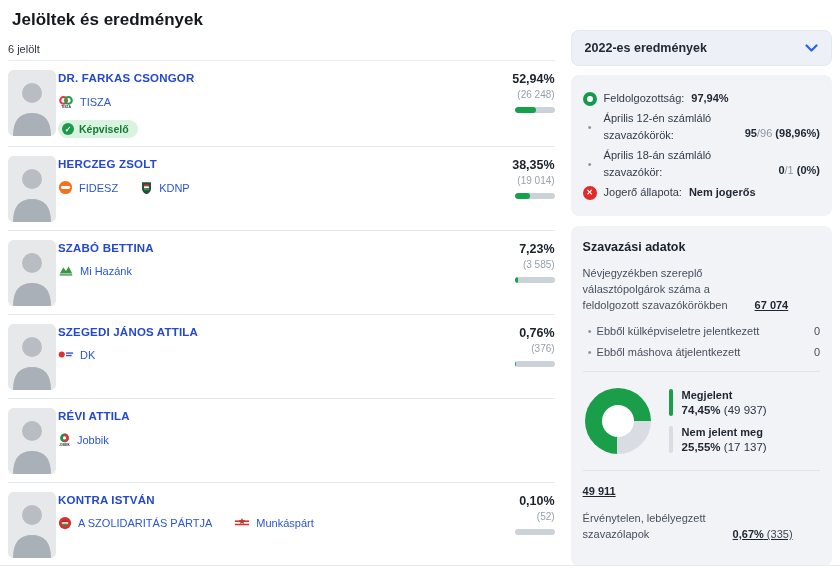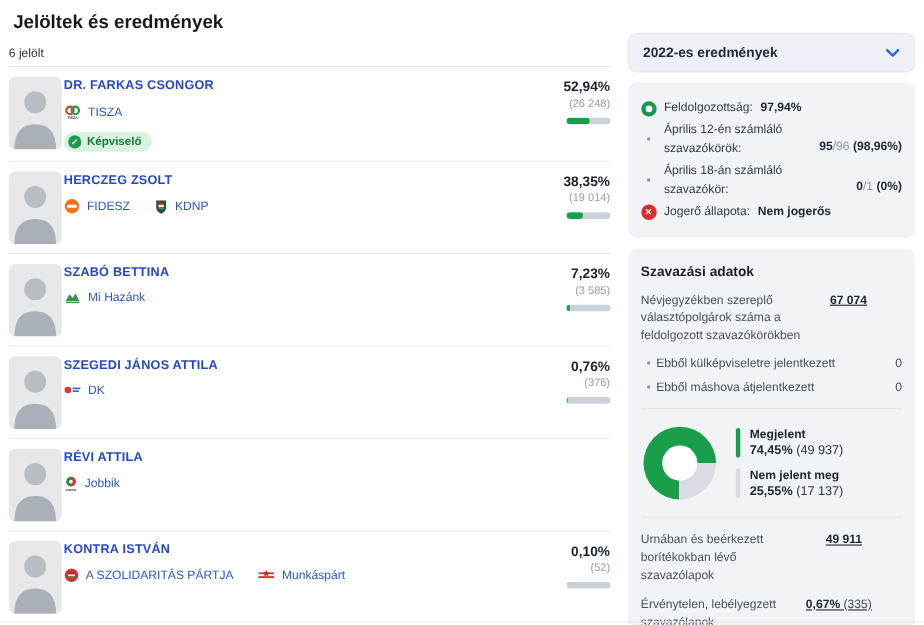--- a/index.html
+++ b/index.html
@@ -46,21 +46,21 @@
   .proc-line strong { color:#1c2530; }
   .ring-icon { width:14px; height:14px; border-radius:50%; border:4px solid #149a4d; background:#fff; flex-shrink:0; }
   .err-icon { width:14px; height:14px; border-radius:50%; background:#e02b2b; color:#fff; font-size:8px;
               font-weight:700; display:flex; align-items:center; justify-content:center; flex-shrink:0; }
   .bullet { color:#8d96a0; width:14px; text-align:center; flex-shrink:0; }
   .flex1 { flex:1; }
   .vals { white-space:nowrap;margin-top:12px; }
   .gray { color:#8d96a0; font-weight:400; }
 
   .panel-heading { font-size:12.5px; font-weight:700; color:#1a212b; margin:2px 0 12px; }
-  .data-row { display:flex; align-items:flex-start; font-size:11px; color:#46505d; line-height:1.45; margin:11px 0; }
+  .data-row { display:flex; align-items:flex-end; font-size:11px; color:#46505d; line-height:1.45; margin:11px 0; }
   .data-row .label { flex:1; padding-right:12px; }
   .data-row .value { white-space:nowrap; font-weight:700; color:#1d2530;text-decoration:underline; }
   .data-row .value .paren { font-weight:400; color:#3c4653; }
   .bullet-row { display:flex; font-size:11px; color:#46505d; margin:9px 0; }
   .bullet-row .value { margin-left:auto; }
   .divider { border-top:1px solid #e0e3e8; margin:13px 0; }
 
   .turnout { display:flex; align-items:center; padding:3px 0 3px 2px; }
   .donut { width:66px; height:66px; border-radius:50%; position:relative; flex-shrink:0; }
   .donut::after { content:""; position:absolute; inset:17px; background:#fff; border-radius:50%; }
@@ -345,21 +345,20 @@
               <div class="legend-title">Nem jelent meg</div>
               <div class="legend-val"><strong>25,55%</strong> <span>(17 137)</span></div>
             </span>
           </div>
         </div>
       </div>
 
       <div class="divider"></div>
 
       <div class="data-row">
-        <span class="label" style="max-width:168px;">Urnában és beérkezett borítékokban lévő szavazólapok</span>
         <span class="value">49 911</span>
       </div>
       <div class="data-row">
         <span class="label" style="max-width:150px;">Érvénytelen, lebélyegzett szavazólapok</span>
         <span class="value"><span>0,67%</span> <span class="paren">(335)</span></span>
       </div>
 
     </div>
 
   </div>

